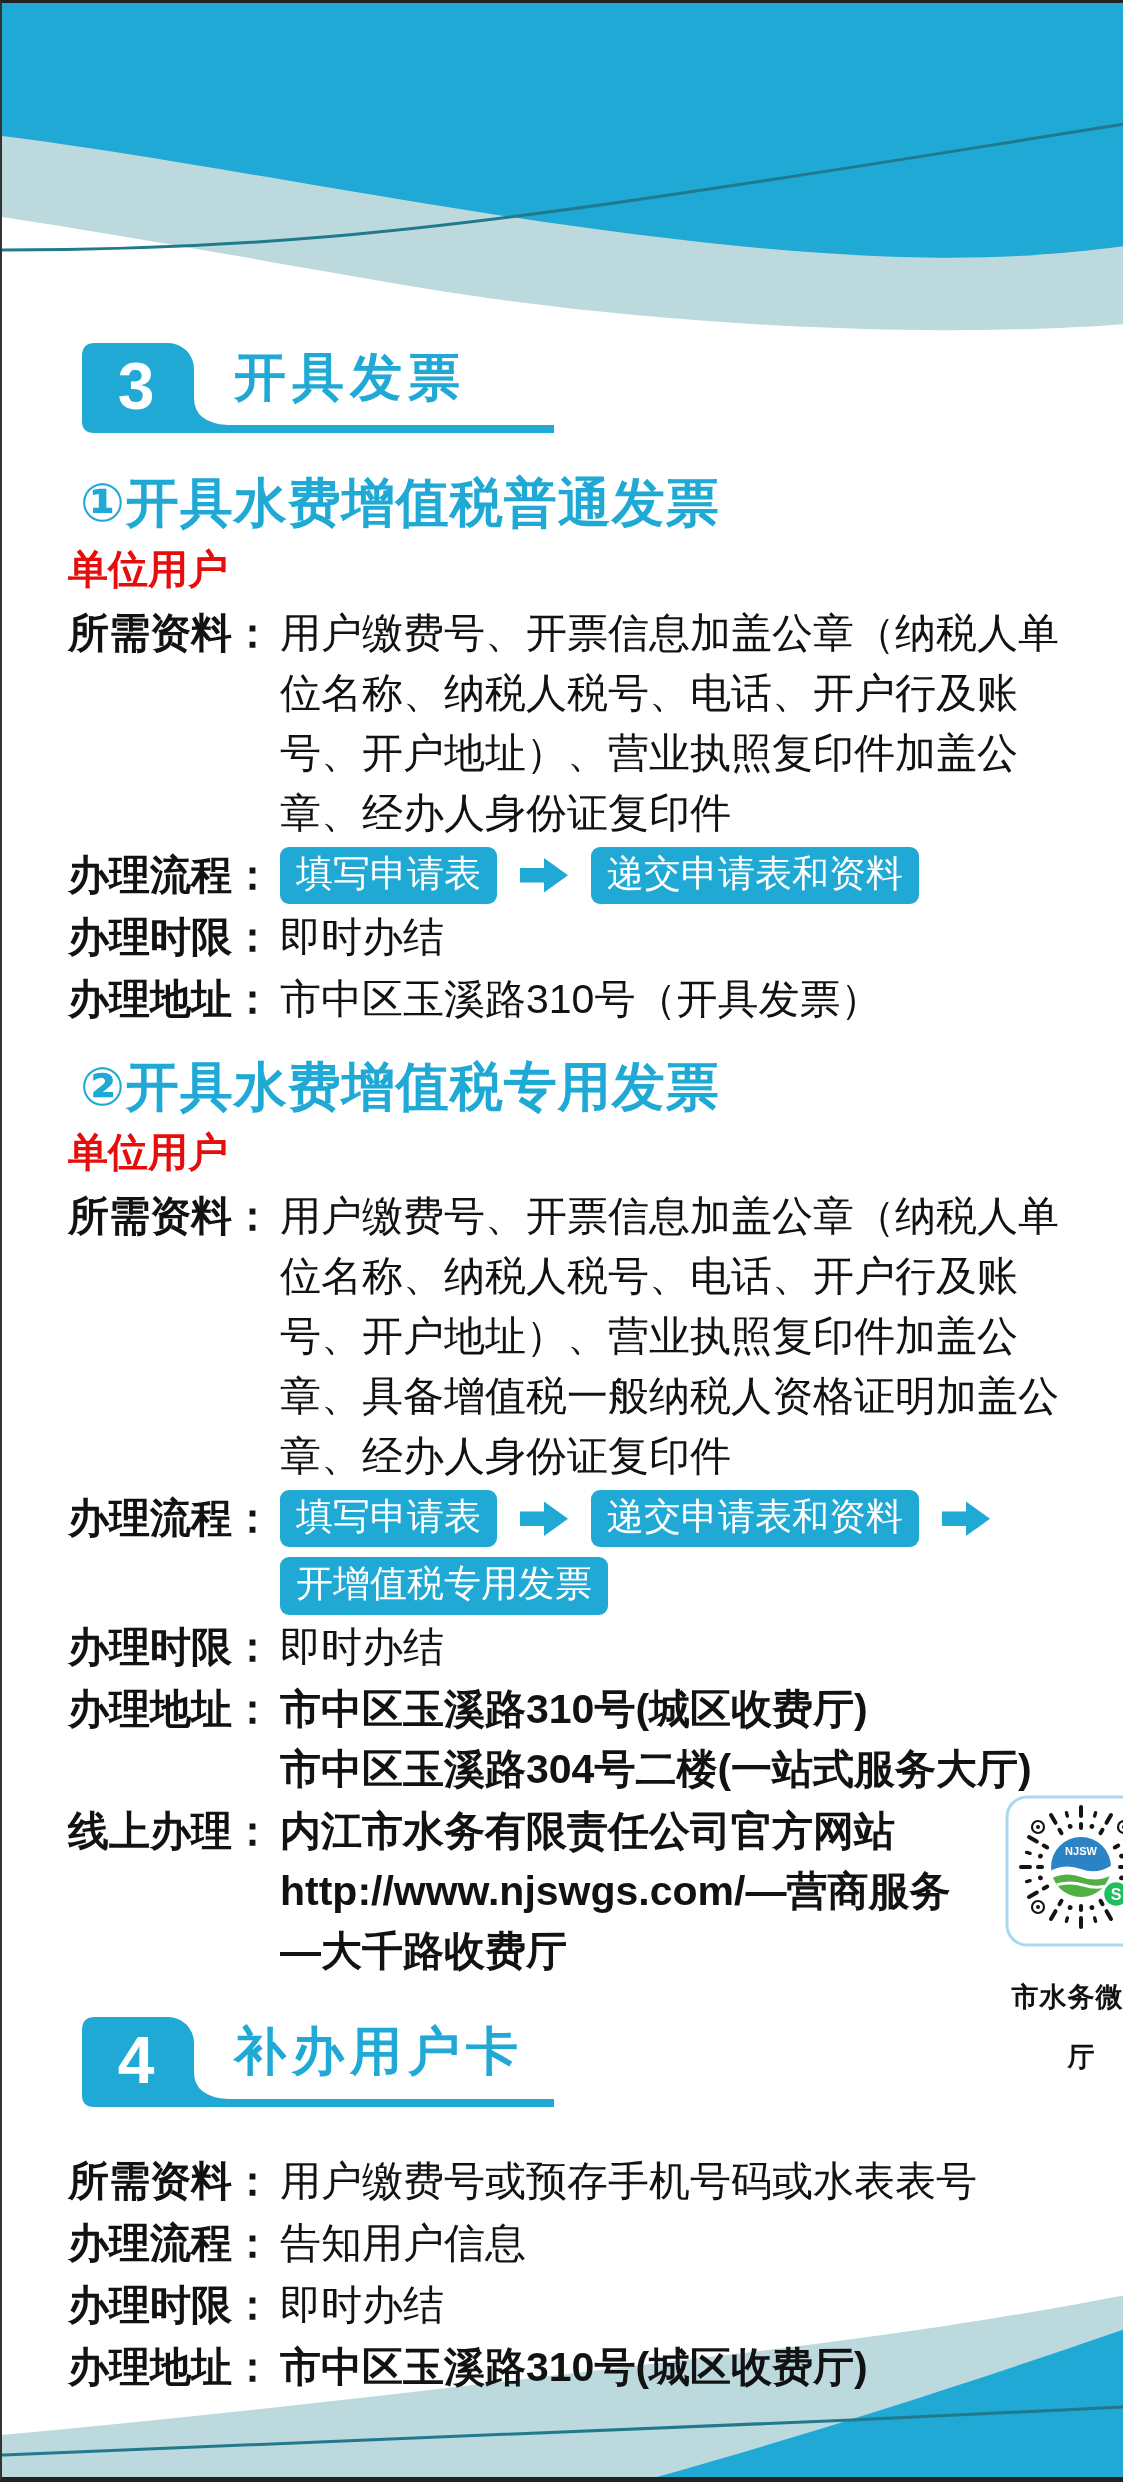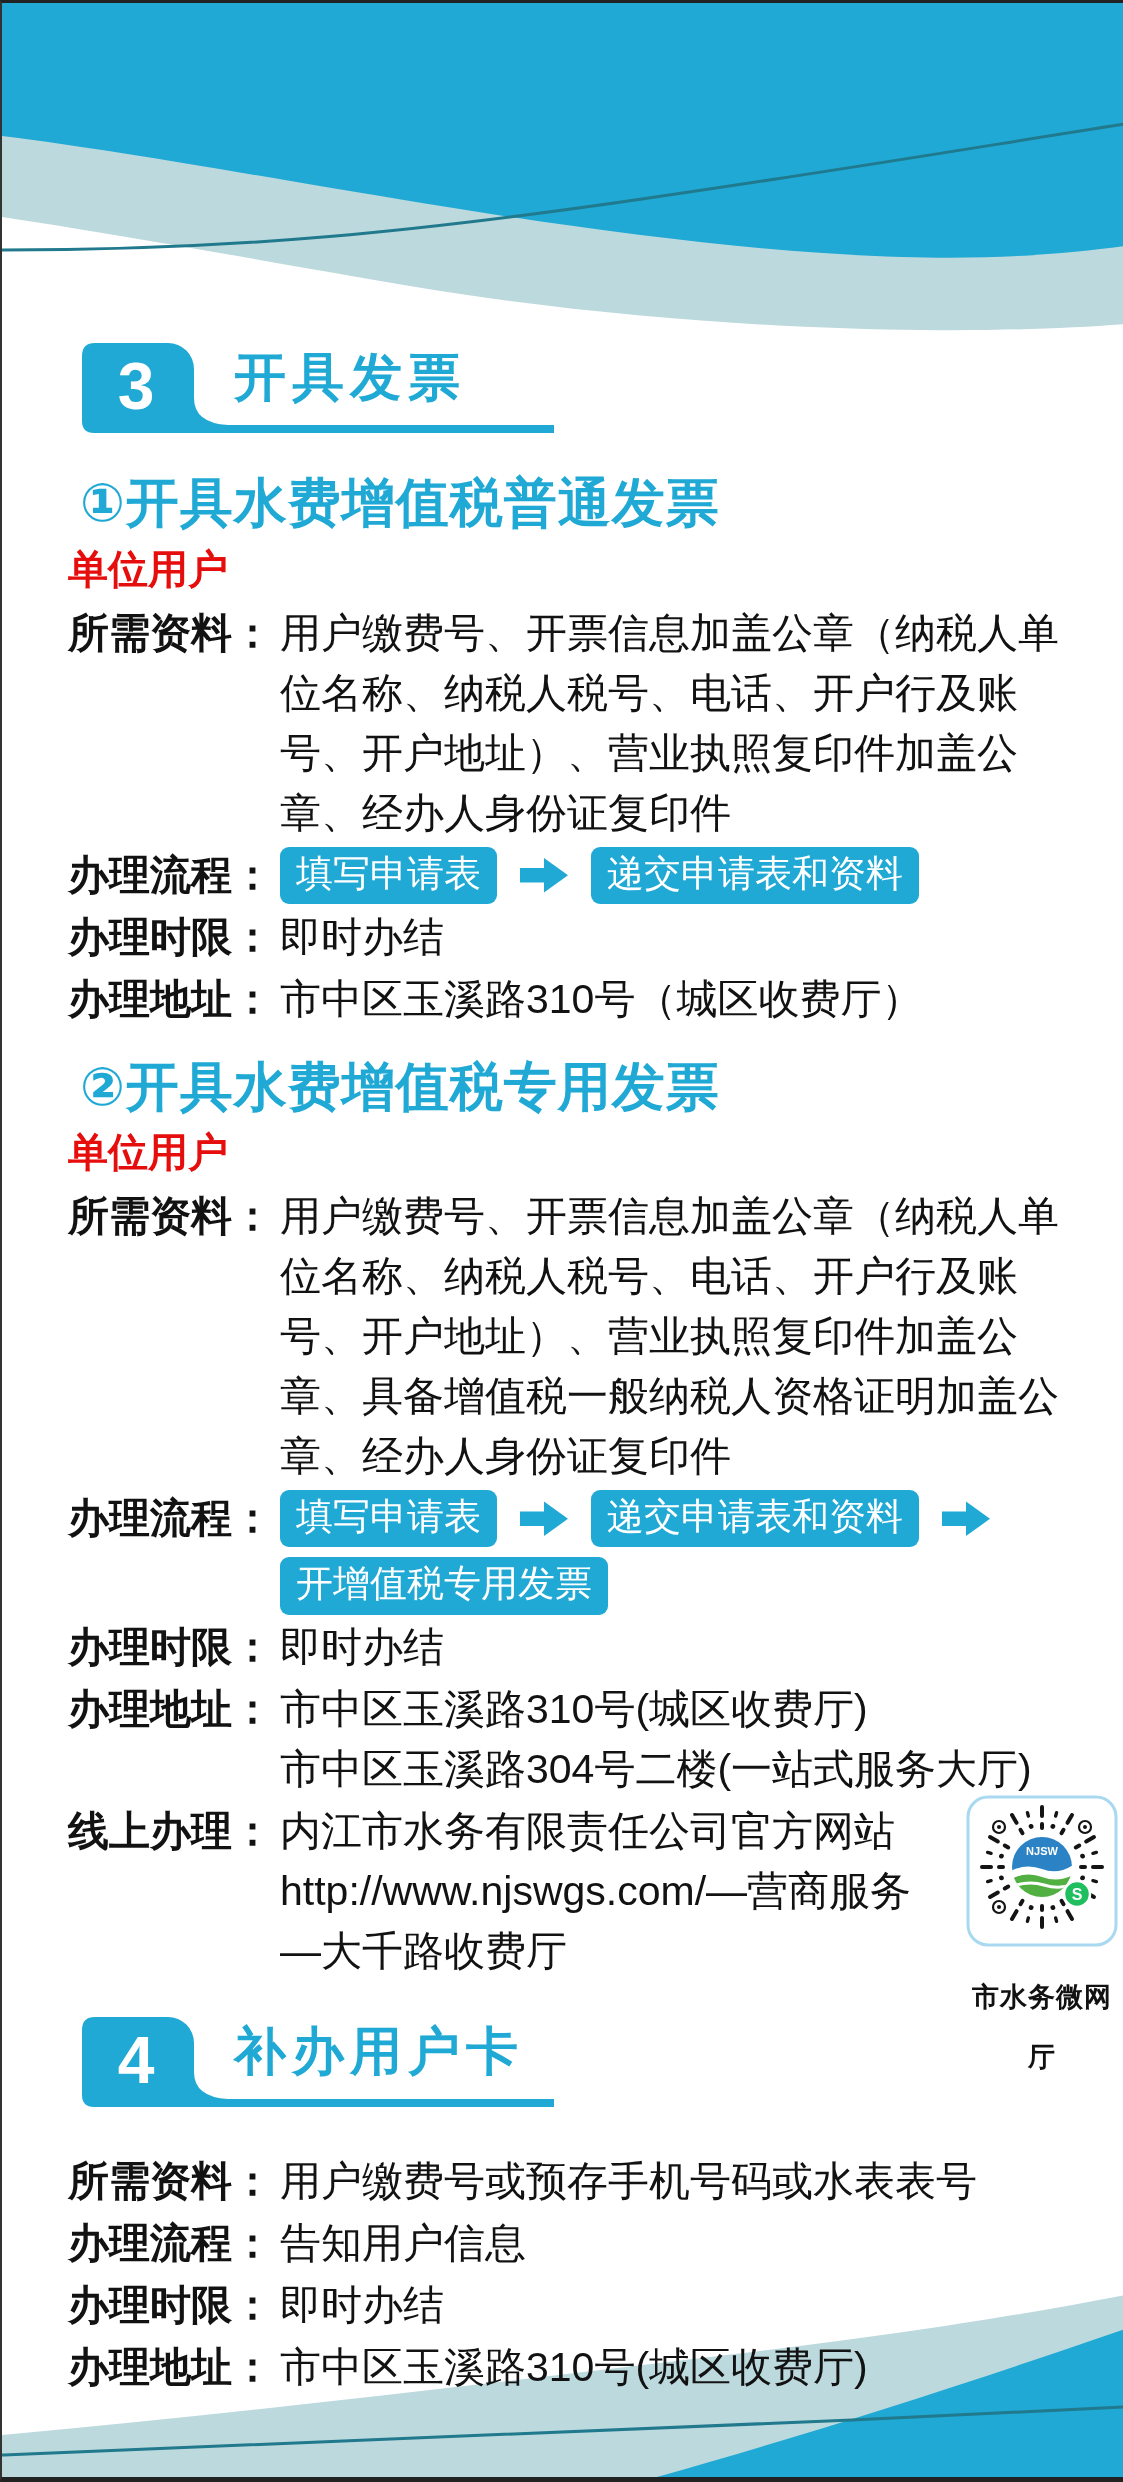--- a/index.html
+++ b/index.html
@@ -49,21 +49,21 @@
     font-size:40px;font-weight:bold;color:var(--red);
     margin:0 0 10px 0;line-height:1.2;
   }
 
   .row{display:flex;align-items:flex-start;margin:0 0 2px 0;}
   .lbl{
     flex:0 0 212px;font-weight:bold;font-size:41px;line-height:60px;
     white-space:nowrap;
   }
   .val{flex:1;font-size:41px;line-height:60px;}
-  .val .line{white-space:nowrap;}
+  .val .line{white-space:nowrap;font-weight:bold;}
 
   
   .steps{display:flex;flex-direction:column;gap:10px;padding-top:2px;}
   .steps-line{display:flex;align-items:center;gap:23px;flex-wrap:nowrap;text-align:center;}
   .step{
     background:var(--accent);color:#fff;
     font-size:37px;line-height:1.25;
     padding:4px 16px 7px 16px;border-radius:9px;white-space:nowrap;
   }
   .farrow{
@@ -126,21 +126,21 @@
         </div>
       </div>
 
       <div class="row">
         <div class="lbl">办理时限：</div>
         <div class="val">即时办结</div>
       </div>
 
       <div class="row">
         <div class="lbl">办理地址：</div>
-        <div class="val">市中区玉溪路310号（城区收费厅）</div>
+        <div class="val">市中区玉溪路310号（开具发票）</div>
       </div>
     </div>
 
     <div>
       <div class="sub-heading">②开具水费增值税专用发票</div>
       <div class="user-type">单位用户</div>
 
       <div class="row">
         <div class="lbl">所需资料：</div>
         <div class="val">用户缴费号、开票信息加盖公章（纳税人单位名称、纳税人税号、电话、开户行及账号、开户地址）、营业执照复印件加盖公章、具备增值税一般纳税人资格证明加盖公章、经办人身份证复印件</div>

